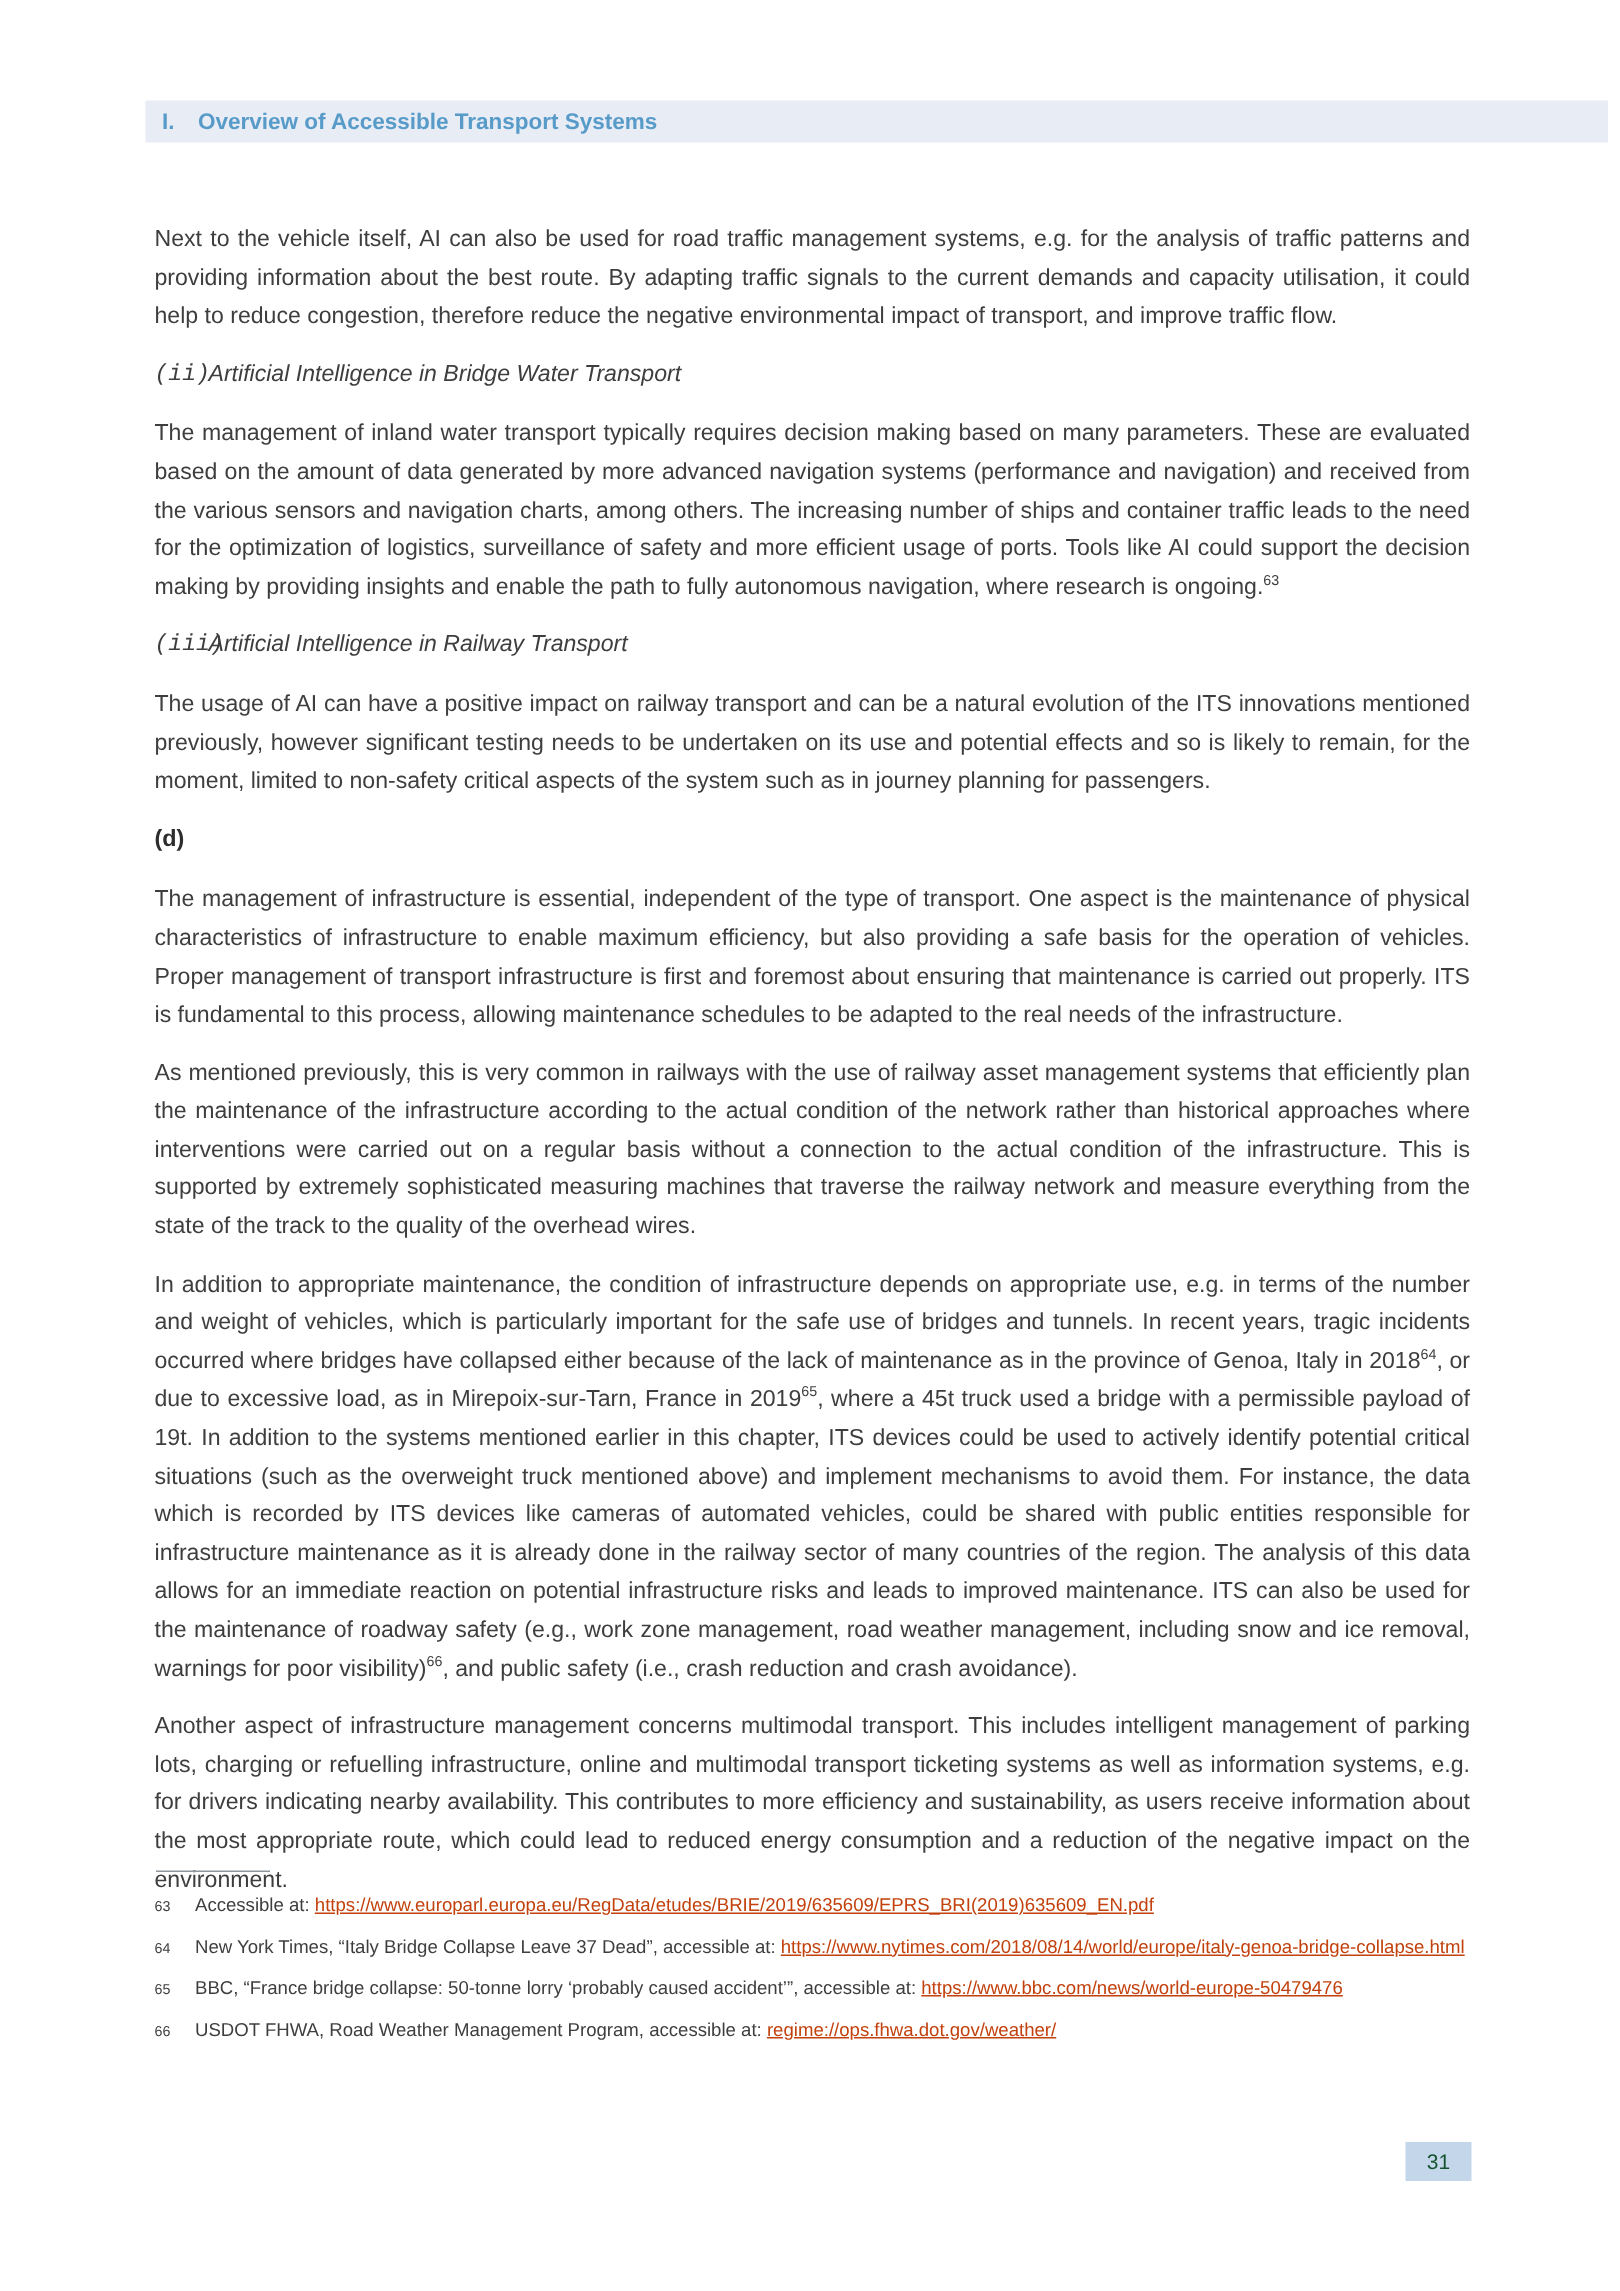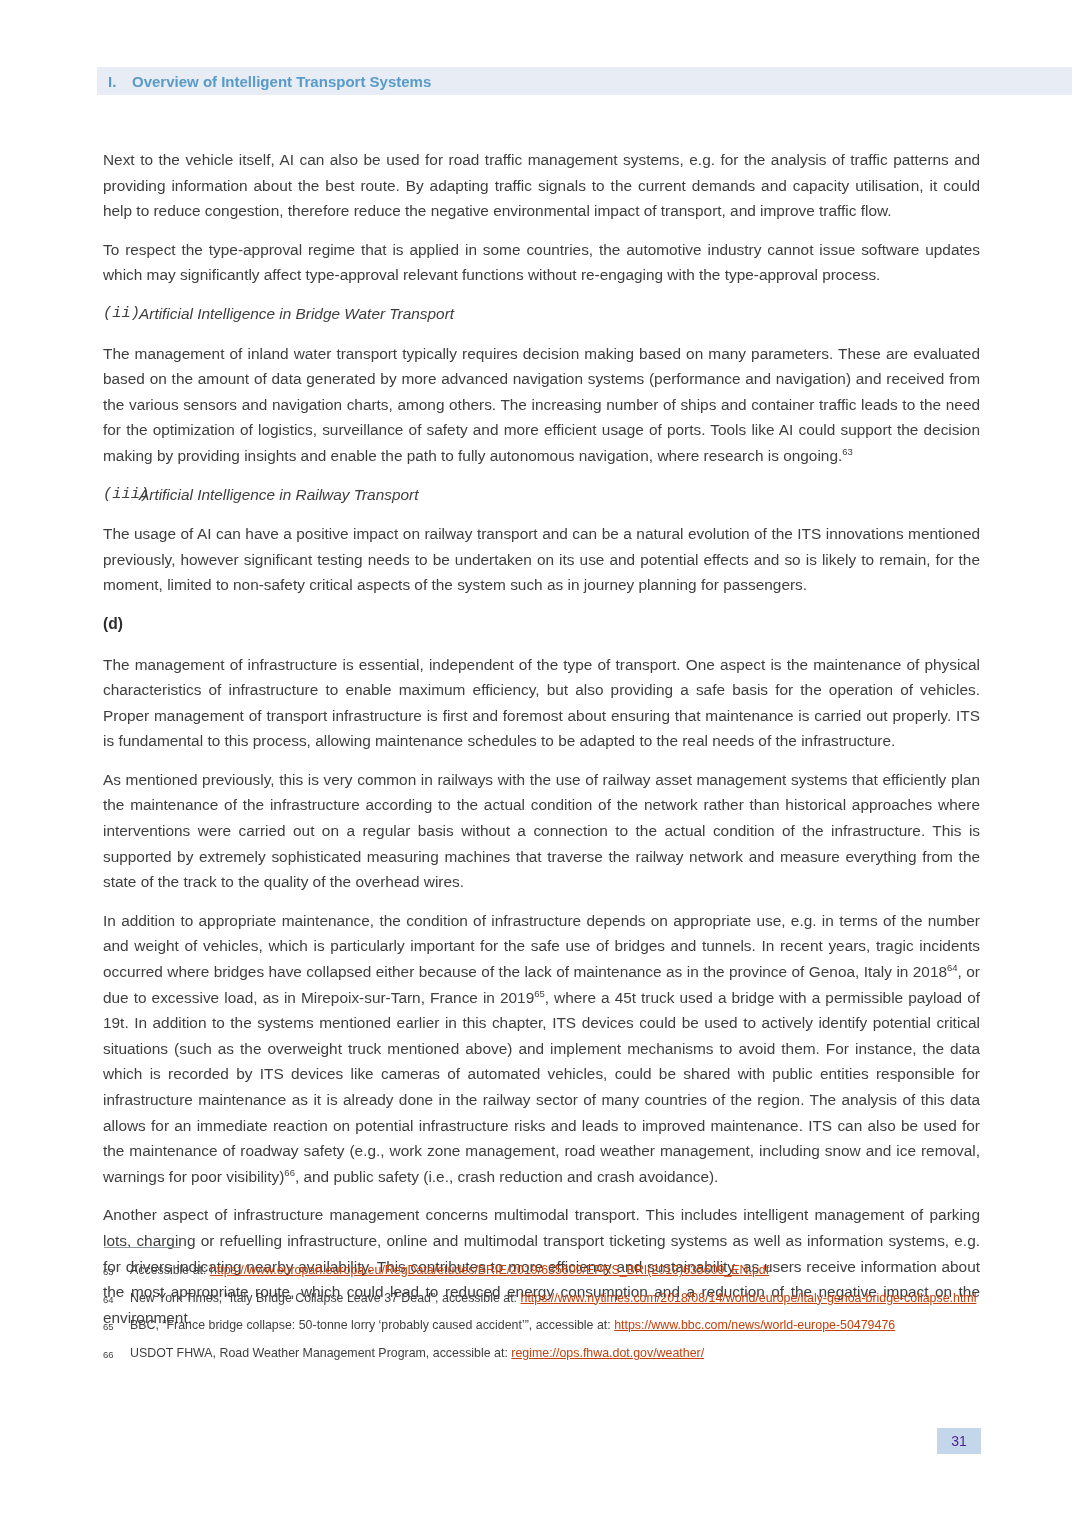--- a/index.html
+++ b/index.html
@@ -51,37 +51,36 @@
     width:27px; flex:none;
     font-size:9.5px; padding-top:1px;
   }
   .fn-body { flex:1; text-align:justify; }
   .fn-link {
     color:#c2410c; text-decoration:underline;
     overflow-wrap:anywhere; cursor:pointer;
   }
   .page-number {
     position:absolute; left:937px; top:1428px; width:44px; height:26px;
-    background:#c4d7ea; color:#4c1d95; font-size:14px;
+    background:#c4d7ea; color:#14532d; font-size:14px;
     display:flex; align-items:center; justify-content:center;
   }
 </style>
 </head>
 <body>
 
 <div class="page">
 
   <div class="header-bar">
     <span class="header-label">I.</span>
-    <span class="header-title">Overview of Intelligent Transport Systems</span>
+    <span class="header-title">Overview of Accessible Transport Systems</span>
   </div>
 
   <div class="content">
       <p class="para">Next to the vehicle itself, AI can also be used for road traffic management systems, e.g. for the analysis of traffic patterns and providing information about the best route. By adapting traffic signals to the current demands and capacity utilisation, it could help to reduce congestion, therefore reduce the negative environmental impact of transport, and improve traffic flow.</p>
-      <p class="para">To respect the type-approval regime that is applied in some countries, the automotive industry cannot issue software updates which may significantly affect type-approval relevant functions without re-engaging with the type-approval process.</p>
       <div class="subheading">
         <span class="sub-label">(ii)</span>
         <span>Artificial Intelligence in Bridge Water Transport</span>
       </div>
       <p class="para">The management of inland water transport typically requires decision making based on many parameters. These are evaluated based on the amount of data generated by more advanced navigation systems (performance and navigation) and received from the various sensors and navigation charts, among others. The increasing number of ships and container traffic leads to the need for the optimization of logistics, surveillance of safety and more efficient usage of ports. Tools like AI could support the decision making by providing insights and enable the path to fully autonomous navigation, where research is ongoing.<sup>63</sup></p>
       <div class="subheading">
         <span class="sub-label">(iii)</span>
         <span>Artificial Intelligence in Railway Transport</span>
       </div>
       <p class="para">The usage of AI can have a positive impact on railway transport and can be a natural evolution of the ITS innovations mentioned previously, however significant testing needs to be undertaken on its use and potential effects and so is likely to remain, for the moment, limited to non-safety critical aspects of the system such as in journey planning for passengers.</p>

